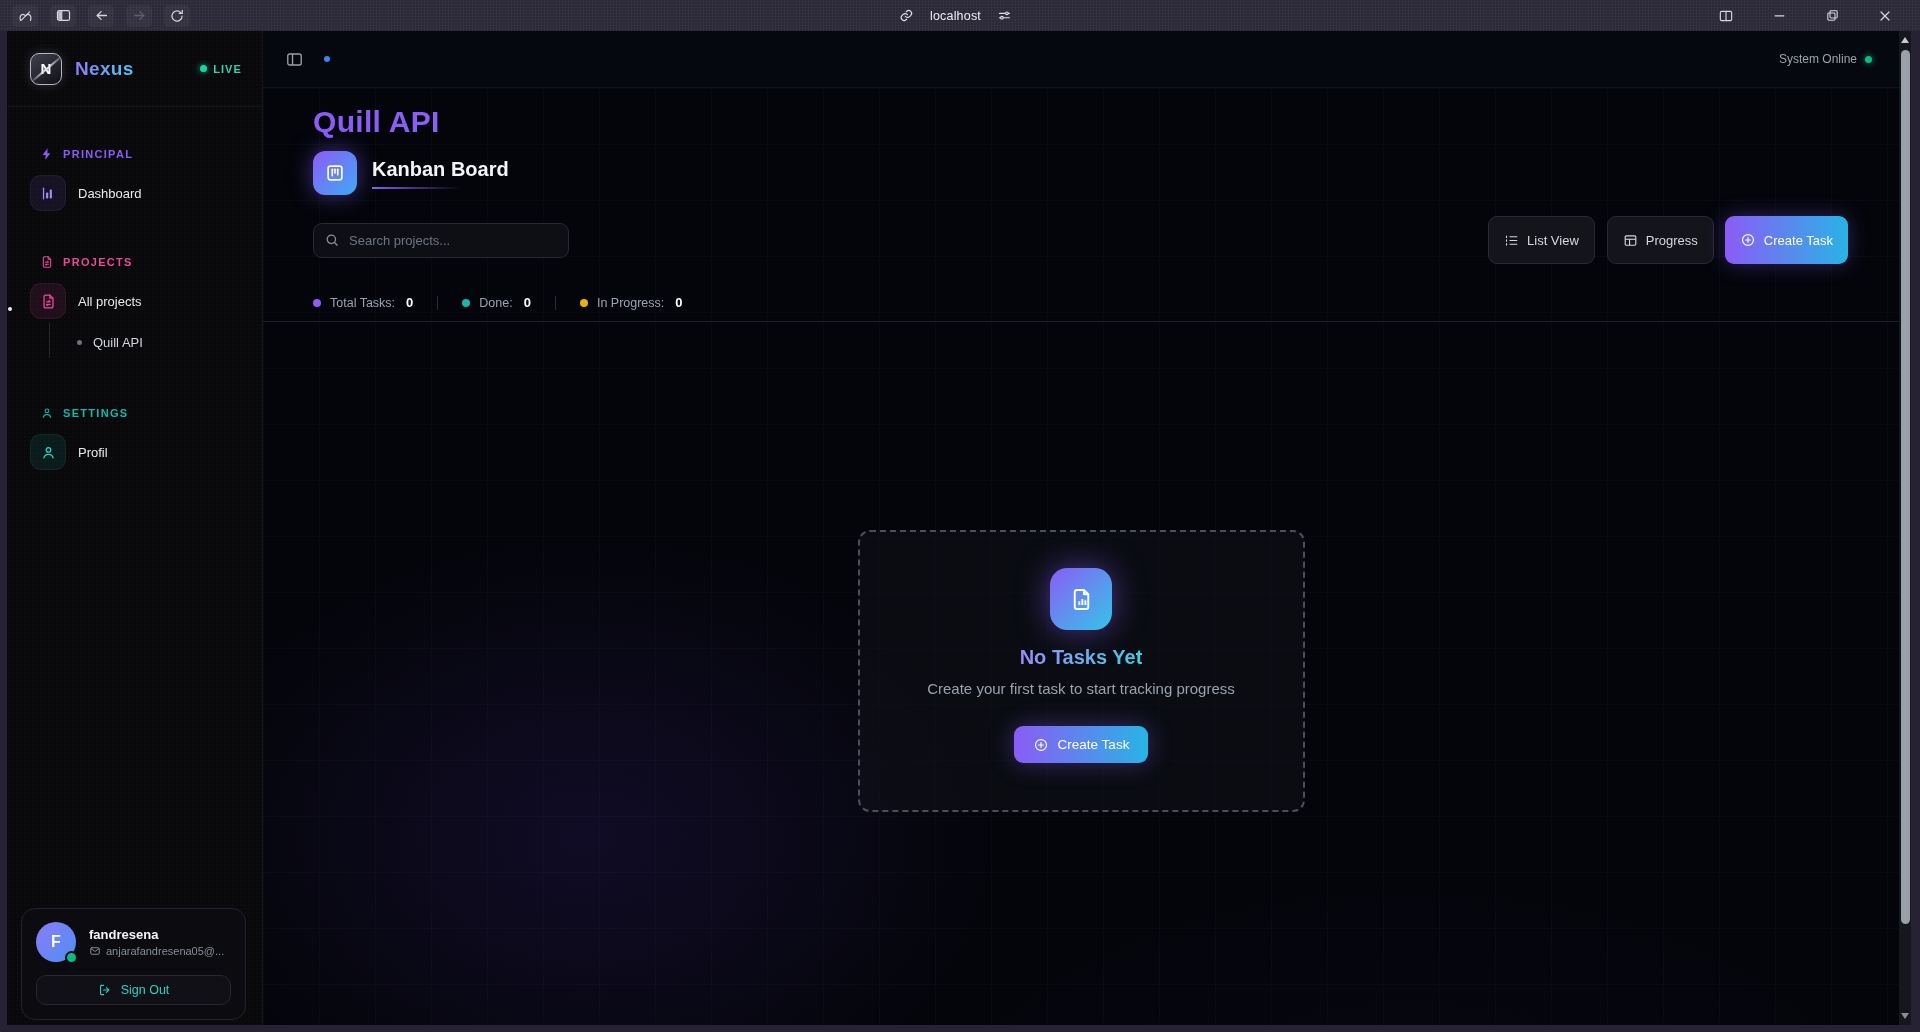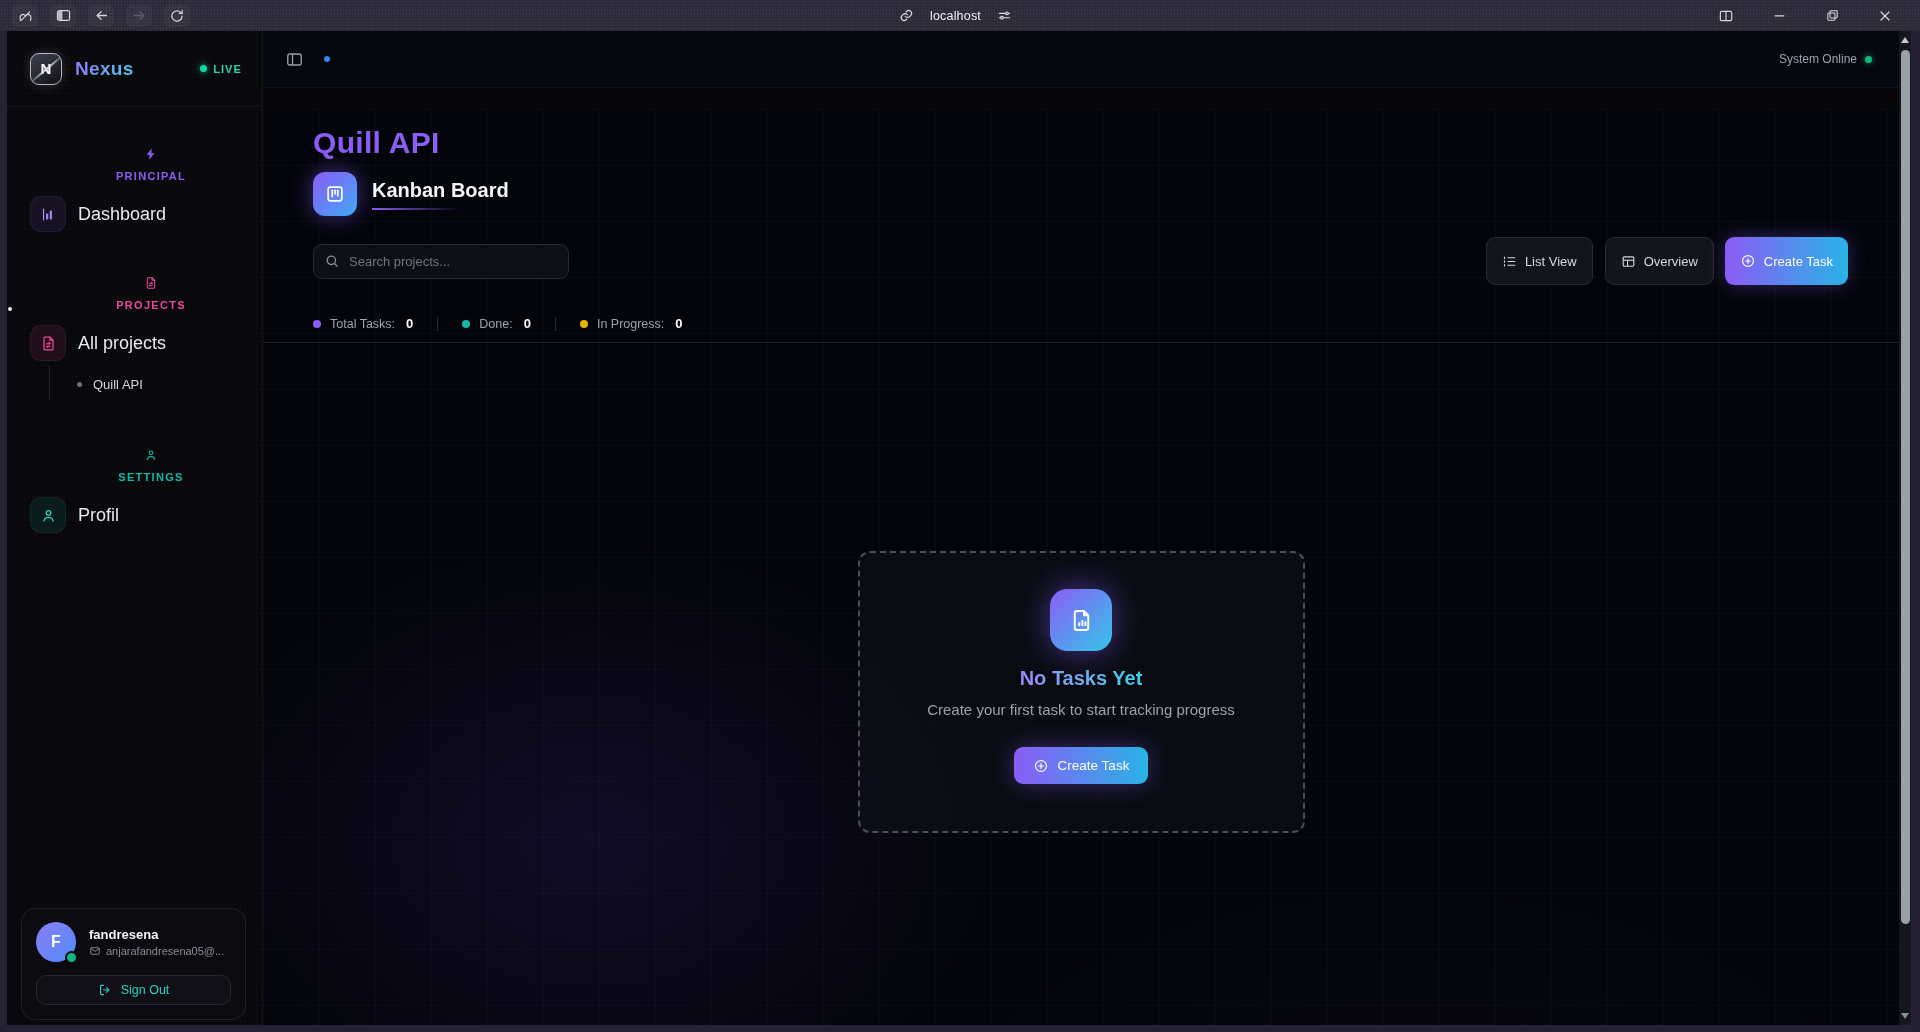--- a/index.html
+++ b/index.html
@@ -42,31 +42,31 @@
   .brand-name { font-size:19px; font-weight:700; letter-spacing:.3px;
     background:linear-gradient(90deg,#8b7cf6,#4cc9f0);
     -webkit-background-clip:text; background-clip:text; color:transparent; }
   .live { margin-left:auto; display:flex; align-items:center; gap:6px; }
   .live-dot { width:7px; height:7px; border-radius:50%; background:#10d9a5;
     box-shadow:0 0 6px rgba(16,217,165,.8); }
   .live-text { font-size:11px; font-weight:700; letter-spacing:1.1px; color:#2fd3ae; }
 
   .sb-nav { flex:1; padding-top:40px; }
   .sec-label { display:flex; align-items:center; gap:9px; padding-left:33px;
-    font-size:11px; font-weight:700; letter-spacing:1.3px; margin-bottom:14px;flex-direction:column; }
+    font-size:11px; font-weight:700; letter-spacing:1.3px; margin-bottom:14px; }
   .sec-label.c-purple { color:#8b5cf6; } .sec-label.c-pink { color:#ec4899; }
   .sec-label.c-teal { color:#14b8a6; }
   .nav-item { display:flex; align-items:center; gap:12px; height:36px;
     padding:0 16px 0 23px; cursor:pointer; }
   .tile { width:36px; height:36px; flex:none; border-radius:11px; display:grid;
     place-items:center; border:1px solid rgba(255,255,255,0.05); }
   .tile.purple { background:rgba(139,92,246,0.10); color:#a78bfa; }
   .tile.pink   { background:rgba(236,72,153,0.10); color:#ec4899; }
   .tile.teal   { background:rgba(20,184,166,0.10); color:#2dd4bf; }
-  .nav-label { font-size:18px; color:#e7e9ed; }
+  .nav-label { font-size:13px; color:#e7e9ed; }
   .sec-gap1 { margin-top:44px; } .sec-gap2 { margin-top:48px; }
   .tree { margin-left:42px; border-left:1px solid #24242f; padding:7px 0 4px 0; margin-top:4px; }
   .tree-item { display:flex; align-items:center; gap:11px; padding-left:27px; height:24px; cursor:pointer; }
   .tree-dot { width:5px; height:5px; border-radius:50%; background:#6b7280; }
   .tree-label { font-size:13px; color:#d2d5db; }
 
   .sb-user { margin:0 16px 5px 14px; padding:13px 14px 14px; background:#0b0b10;
     border:1px solid #232231; border-radius:14px; }
   .user-row { display:flex; align-items:center; gap:13px; }
   .avatar { position:relative; width:40px; height:40px; flex:none; border-radius:50%;
@@ -75,21 +75,21 @@
   .avatar-dot { position:absolute; right:-2px; bottom:-2px; width:13px; height:13px;
     border-radius:50%; background:#10b981; border:2.5px solid #0b0b10; }
   .user-name { font-size:13px; font-weight:700; color:#f3f4f6; }
   .user-email { display:flex; align-items:center; gap:5px; margin-top:3px;
     font-size:11px; color:#878d99; white-space:nowrap; }
   .signout { margin-top:13px; width:100%; height:30px; display:flex; align-items:center;
     justify-content:center; gap:9px; background:#101016; border:1px solid #262634;
     border-radius:10px; color:#2dd4bf; font-size:12.5px; cursor:pointer; }
 
   
-  .main { flex:1; min-width:0; display:flex; flex-direction:column;gap:21px; }
+  .main { flex:1; min-width:0; display:flex; flex-direction:column; }
   .main-header { height:57px; flex:none; display:flex; align-items:center;
     padding:0 27px 0 22px; background:#06080f; border-bottom:1px solid rgba(255,255,255,0.05);
     color:#9aa0ab; }
   .hdr-dot { width:6px; height:6px; border-radius:50%; background:#3b82f6; margin-left:20px; }
   .hdr-status { margin-left:auto; display:flex; align-items:center; gap:8px;
     font-size:12px; color:#9ca3af; }
   .online-dot { width:7px; height:7px; border-radius:50%; background:#10b981;
     box-shadow:0 0 6px rgba(16,185,129,.8); }
 
   .main-body { flex:1; display:flex; flex-direction:column; min-height:0;
@@ -424,21 +424,21 @@
               <span>List View</span>
             </button>
             <button class="btn ghost">
               <span>
                 <svg width="15" height="15" viewBox="0 0 24 24" fill="none" stroke="currentColor" stroke-width="1.8">
                     <rect x="3.5" y="4.5" width="17" height="15" rx="2"></rect>
                     <path d="M3.5 10h17"></path>
                     <path d="M10.5 10v9.5"></path>
                   </svg>
               </span>
-              <span>Overview</span>
+              <span>Progress</span>
             </button>
             <button class="btn primary">
               <span>
                 <svg width="16" height="16" viewBox="0 0 24 24" fill="none" stroke="currentColor" stroke-width="1.8" stroke-linecap="round">
                     <circle cx="12" cy="12" r="8.2"></circle>
                     <path d="M12 8.5v7"></path>
                     <path d="M8.5 12h7"></path>
                   </svg>
               </span>
               <span>Create Task</span>

